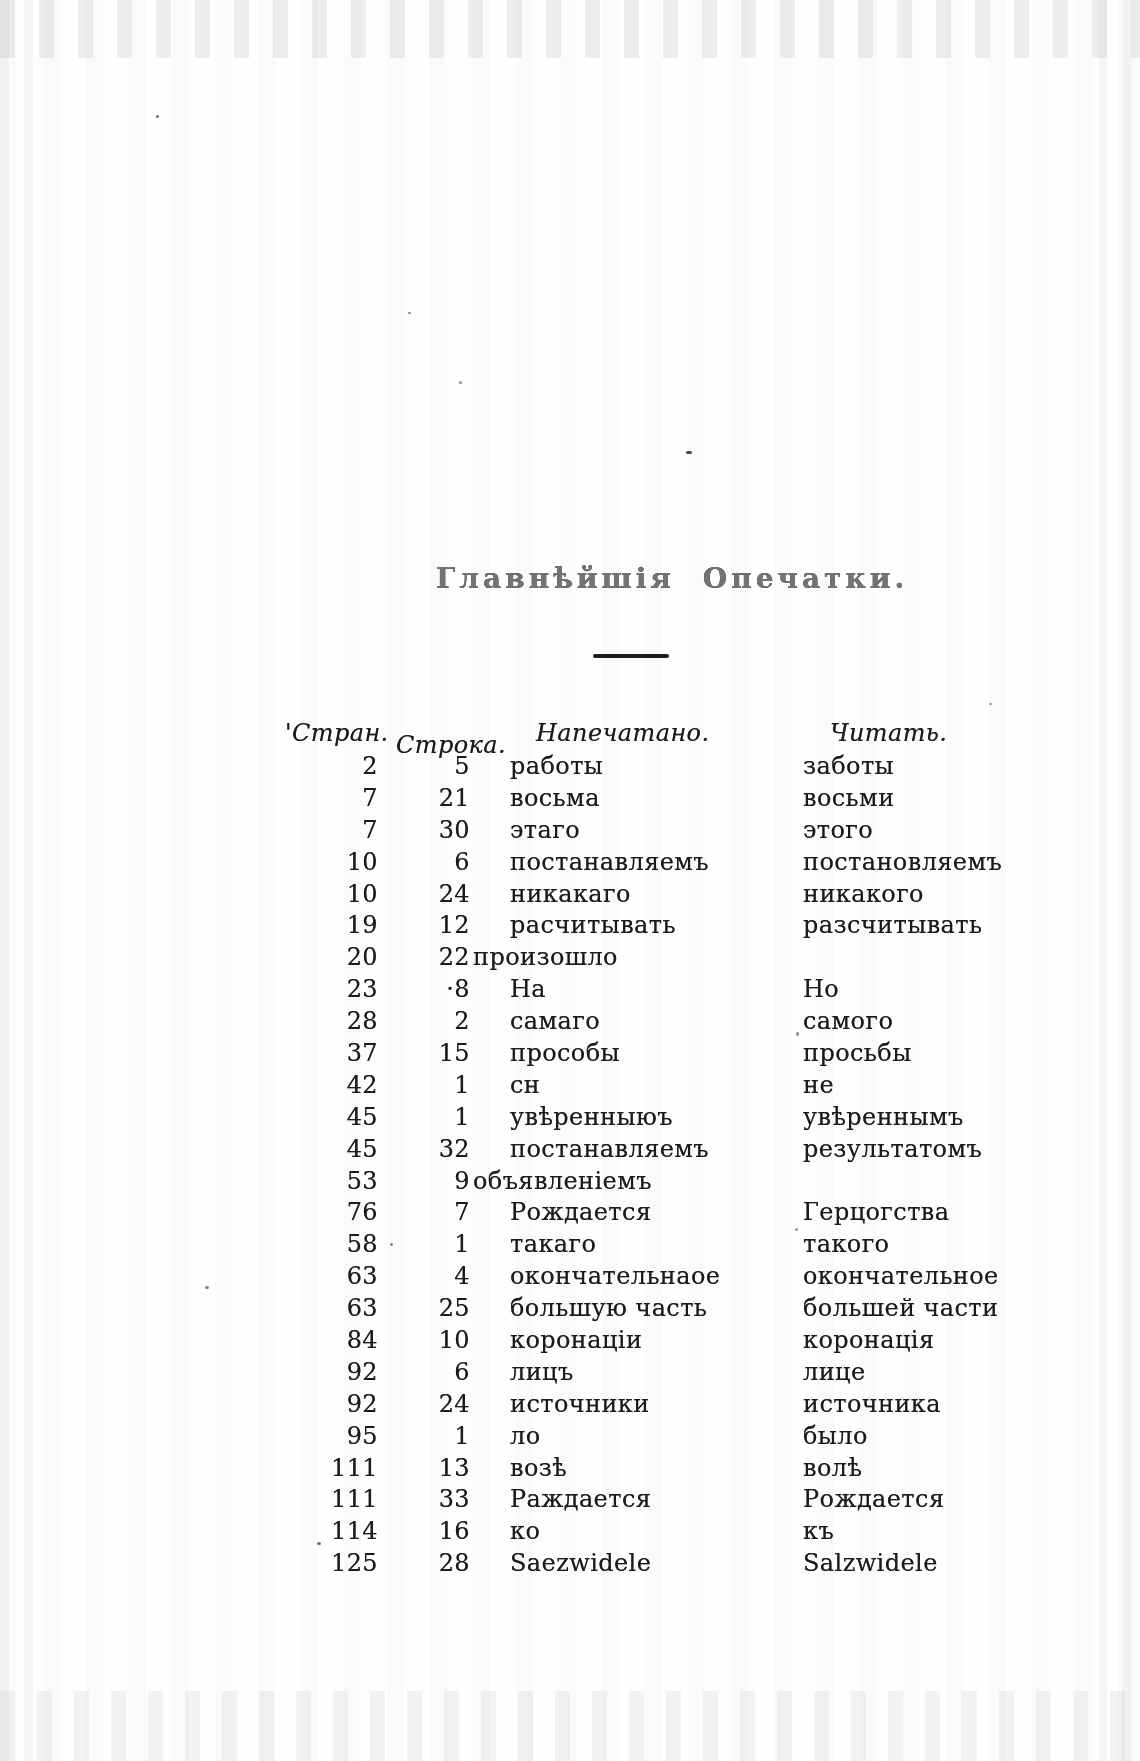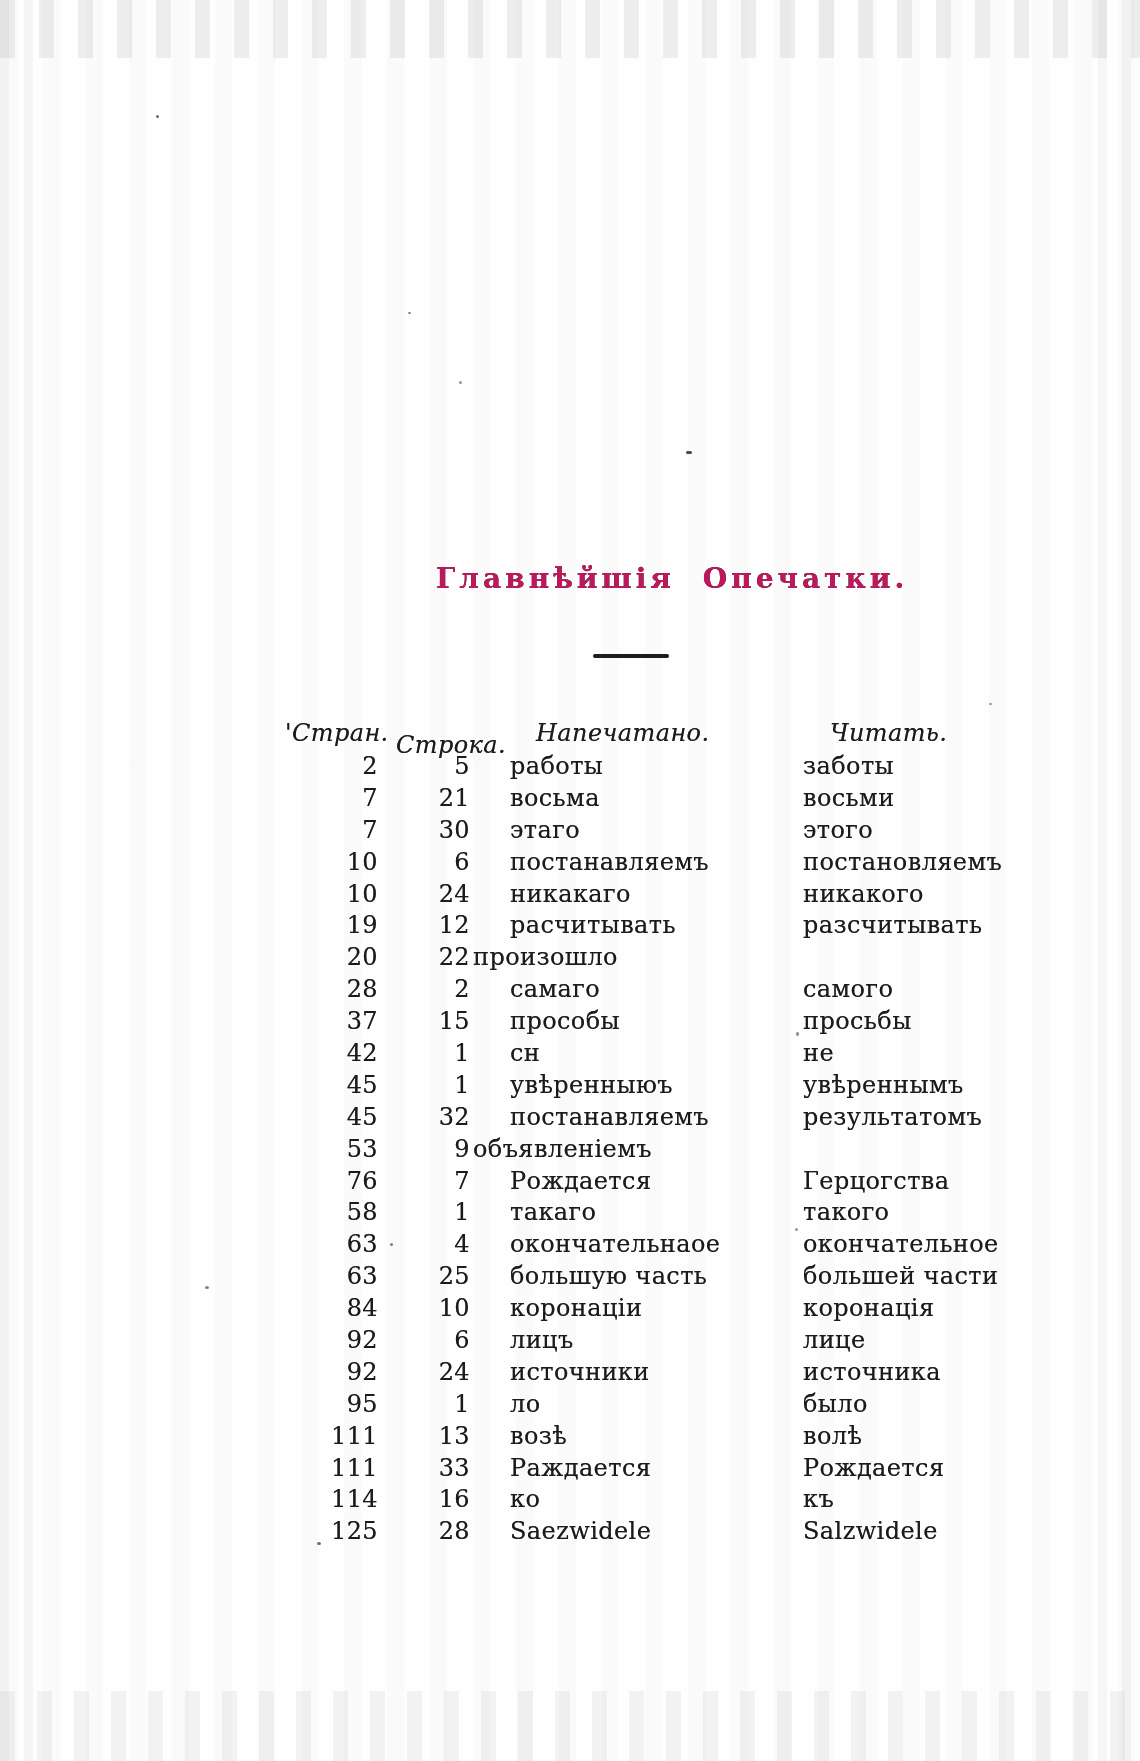--- a/index.html
+++ b/index.html
@@ -47,21 +47,21 @@
   .title {
     position: absolute;
     left: 436px;
     top: 562px;
     margin: 0;
     font-family: "DejaVu Serif", serif;
     font-weight: bold;
     font-size: 28px;
     letter-spacing: 4px;
     word-spacing: 14px;
-    color: #be185d;
+    color: #737373;
     text-shadow: 0 0 0.6px #222;
     white-space: nowrap;
   }
   .title-rule {
     position: absolute;
     left: 593px;
     top: 654px;
     width: 76px;
     height: 4px;
     background: #1d1d1d;
@@ -167,20 +167,26 @@
         <div class="c3">расчитывать</div>
         <div class="c4">разсчитывать</div>
       </div>
 
       <div class="row">
         <div class="c1">20</div>
         <div class="c2">22</div>
         <div class="c4">произошло</div>
       </div>
 
+      <div class="row">
+        <div class="c1">23</div>
+        <div class="c2">·8</div>
+        <div class="c3">На</div>
+        <div class="c4">Но</div>
+      </div>
 
       <div class="row">
         <div class="c1">28</div>
         <div class="c2">2</div>
         <div class="c3">самаго</div>
         <div class="c4">самого</div>
       </div>
 
       <div class="row">
         <div class="c1">37</div>

